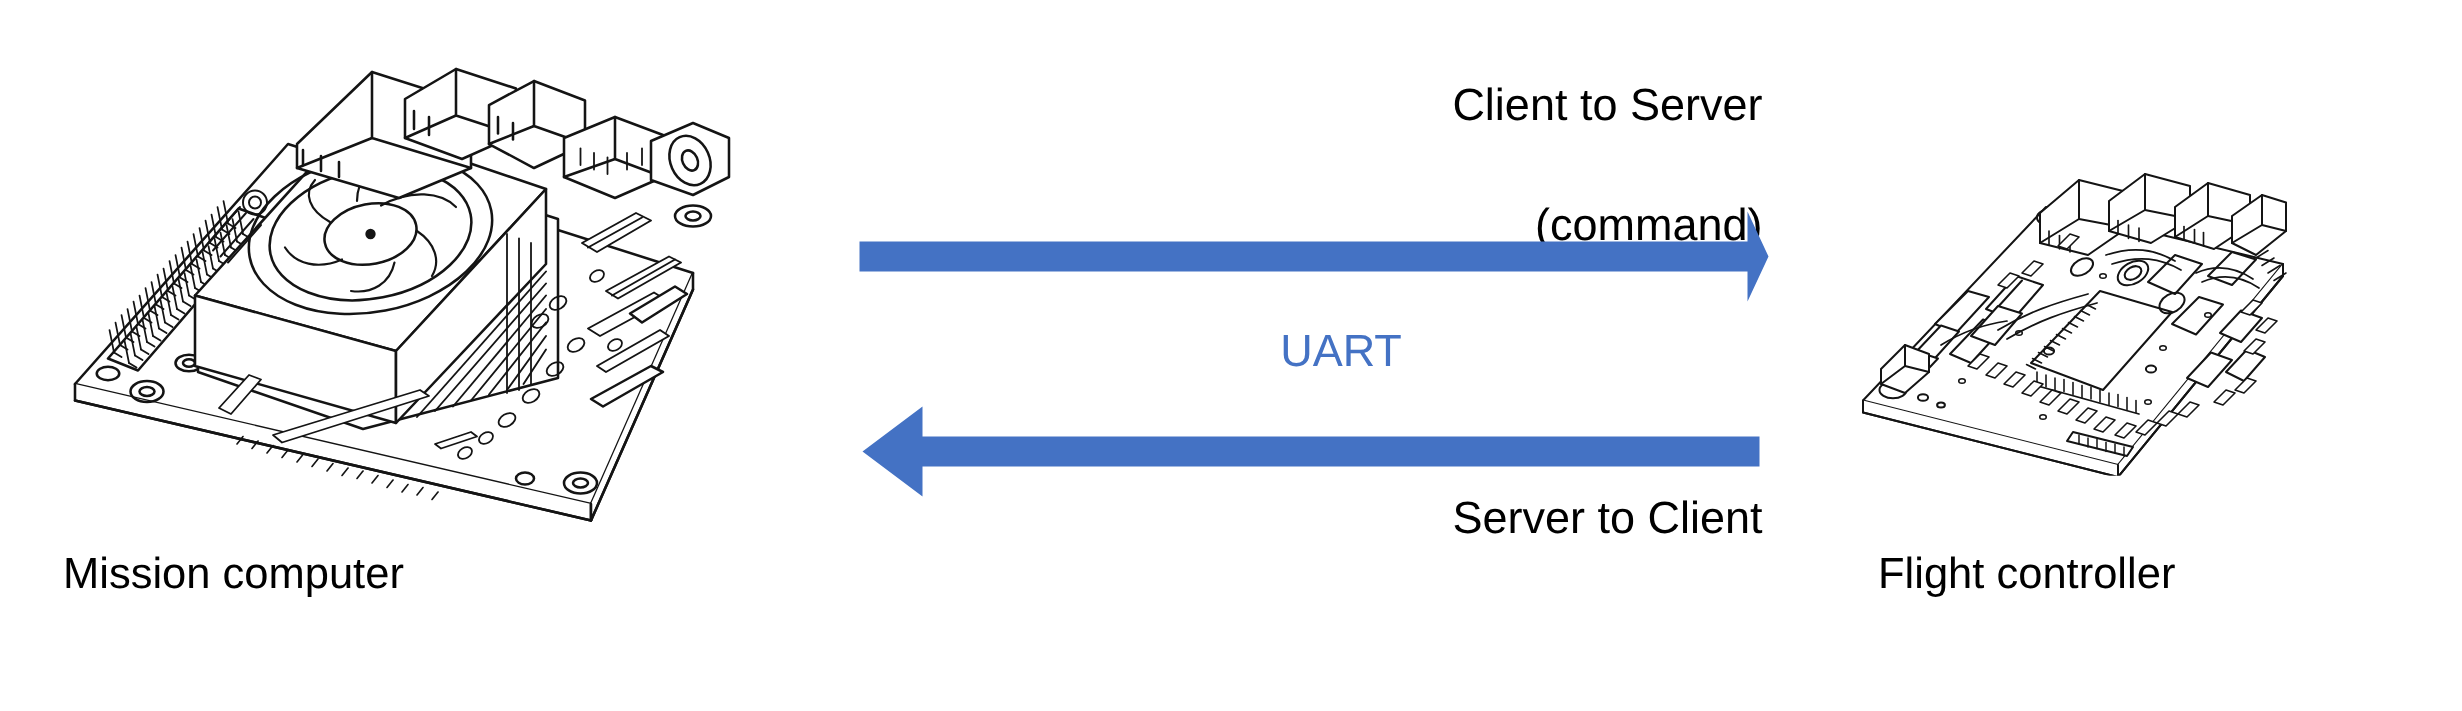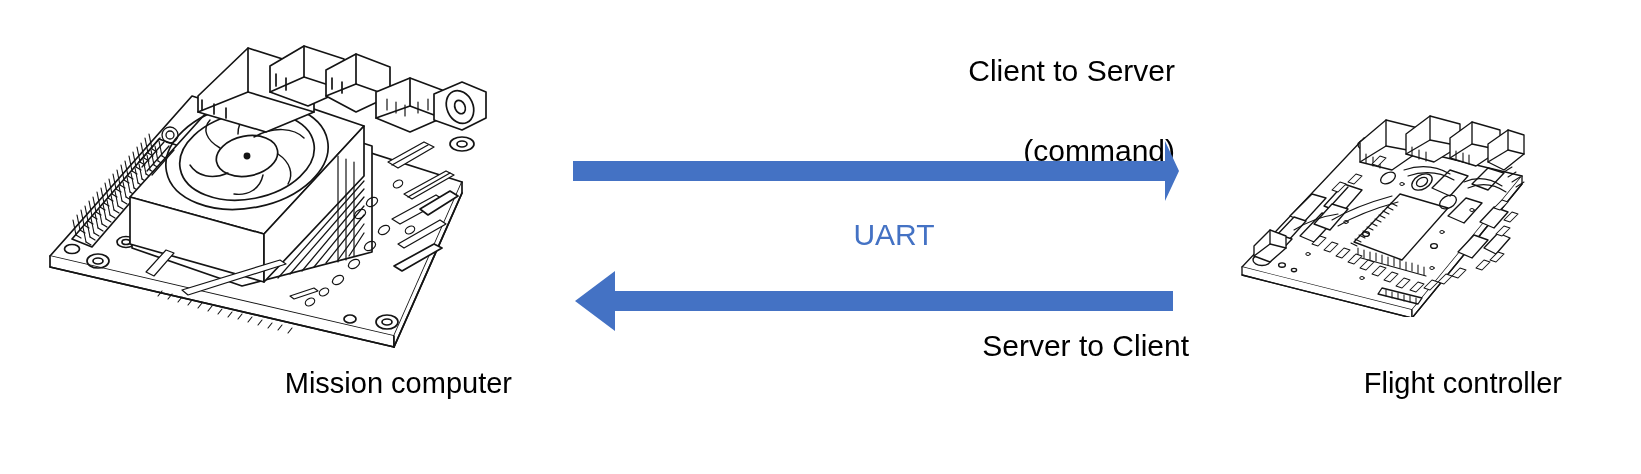--- a/index.html
+++ b/index.html
@@ -21,21 +21,21 @@
 
   
   .device {
     position: absolute;
   }
   .device-art {
     display: block;
   }
   .device-label {
     position: absolute;
-    text-align: right;
+    text-align: left;
     color: #000000;
     font-size: 29px;
     line-height: 34px;
     font-family: "Liberation Sans", sans-serif;
     white-space: nowrap;
   }
 
   #mission-computer {
     left: 42px;
     top: 34px;
@@ -86,21 +86,21 @@
     font-size: 30px;
     line-height: 37px;
     white-space: nowrap;
   }
   #caption-client-to-server {
     left: 565px;
     top: 52px;
     width: 610px;
   }
   #caption-server-to-client {
-    left: 579px;
+    left: 565px;
     top: 327px;
     width: 610px;
   }
   .caption .line2 {
     display: block;
     margin-top: 43px;
   }
 
   #caption-protocol {
     position: absolute;

